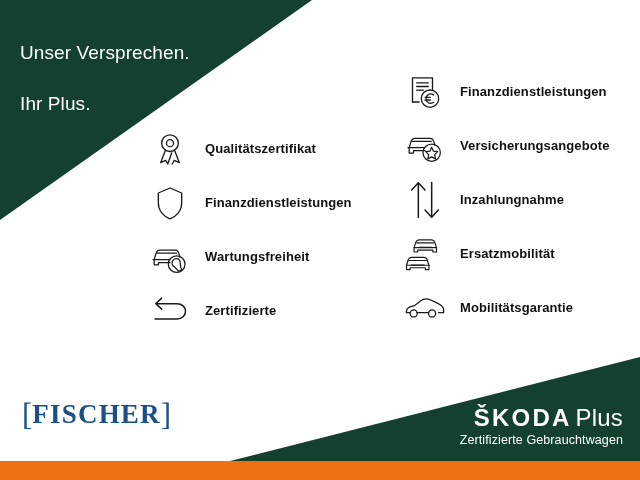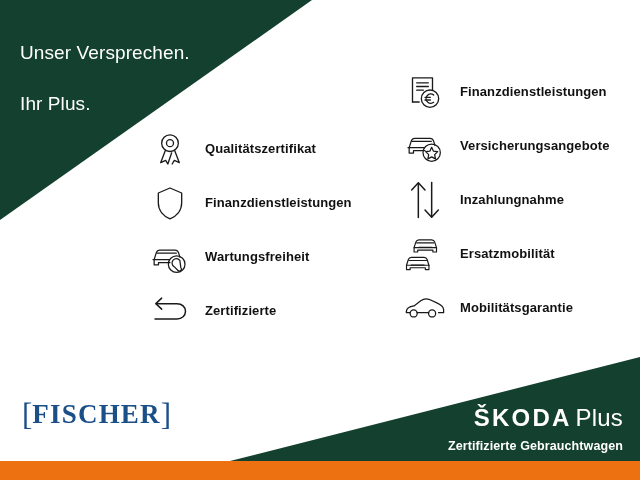--- a/index.html
+++ b/index.html
@@ -114,23 +114,23 @@
   #brand-logo .brand-mark {
     font-weight: 700;
     letter-spacing: 2.2px;
   }
   #brand-logo .brand-suffix {
     font-weight: 400;
     letter-spacing: 0.2px;
     margin-left: 4px;
   }
   #brand-logo .brand-tag {
-    margin-top: 10px;
+    margin-top: 4px;
     font-size: 12.5px;
-    font-weight: 700;
+    font-weight: 400;
     letter-spacing: 0.1px;
     white-space: nowrap;
   }
 </style>
 </head>
 <body>
 
 <div id="stage">
 
   <svg class="bg-layer" viewBox="0 0 640 480" width="640" height="480" preserveAspectRatio="none">

